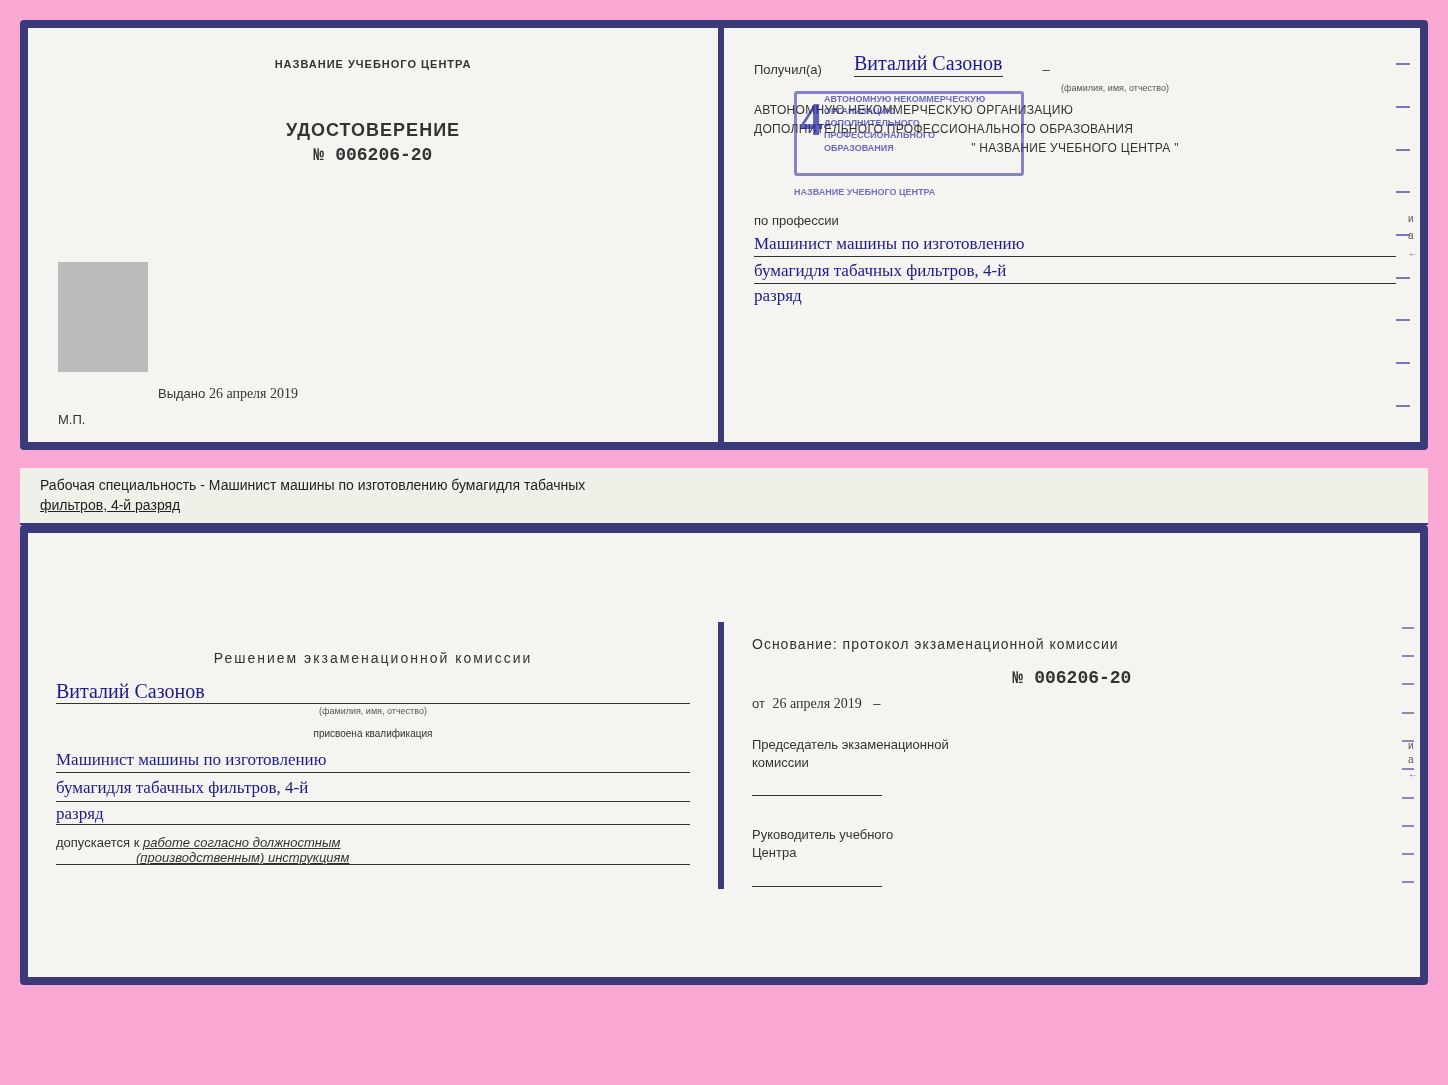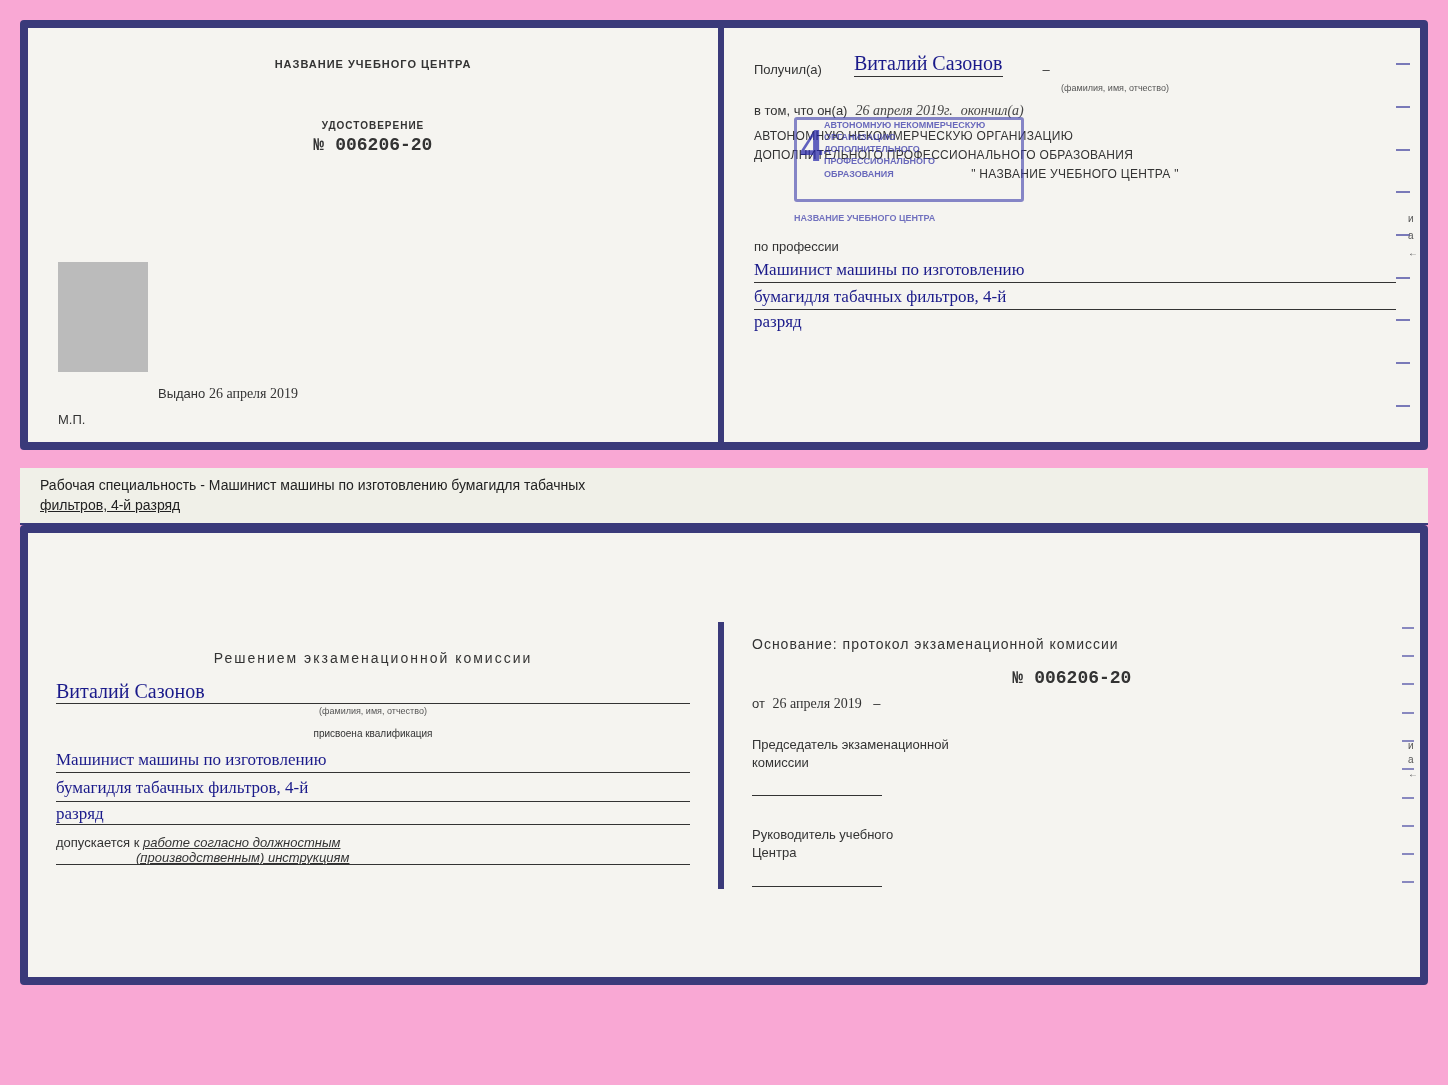--- a/index.html
+++ b/index.html
@@ -59,21 +59,21 @@
       text-transform: uppercase;
       margin-bottom: 4px;
     }
 
     .cert-doc-block {
       text-align: center;
       margin-top: 50px;
     }
 
     .cert-doc-title {
-      font-size: 10px;
+      font-size: 18px;
       letter-spacing: 1px;
       font-weight: bold;
       color: #333;
       text-transform: uppercase;
     }
 
     .cert-doc-number {
       font-size: 18px;
       font-weight: bold;
       color: #333;
@@ -481,25 +481,20 @@
 
       <div class="received-line">
         <span class="received-label">Получил(а)</span>
         <span class="handwritten-name">Виталий Сазонов</span>
         <span class="dash-right">–</span>
       </div>
       <div style="font-size:9px;color:#555;text-align:center;margin-left:80px;margin-bottom:8px;">
         <span>(фамилия, имя, отчество)</span>
       </div>
 
-      <div class="vtom-line">
-        <span>в том, что он(а)</span>
-        <span class="handwritten-date">26 апреля 2019г.</span>
-        <span class="handwritten-okончил">окончил(а)</span>
-      </div>
 
       <div class="stamp-block" style="position:relative; height:100px; margin-bottom:4px;">
         <div class="org-lines" style="padding-left:0; line-height:1.6; font-size:12px;">
           <div>АВТОНОМНУЮ НЕКОММЕРЧЕСКУЮ ОРГАНИЗАЦИЮ</div>
           <div>ДОПОЛНИТЕЛЬНОГО ПРОФЕССИОНАЛЬНОГО ОБРАЗОВАНИЯ</div>
           <div style="text-align:center;">" НАЗВАНИЕ УЧЕБНОГО ЦЕНТРА "</div>
         </div>
 
         <div class="stamp-overlay" style="position:absolute;top:-10px;left:40px;width:230px;height:85px;border:3px solid #3a3aaa;opacity:0.6;border-radius:3px;z-index:2;"></div>
         <div style="position:absolute;top:-8px;left:46px;font-size:46px;font-weight:bold;color:#2222aa;opacity:0.7;z-index:3;font-family:serif;">4</div>

